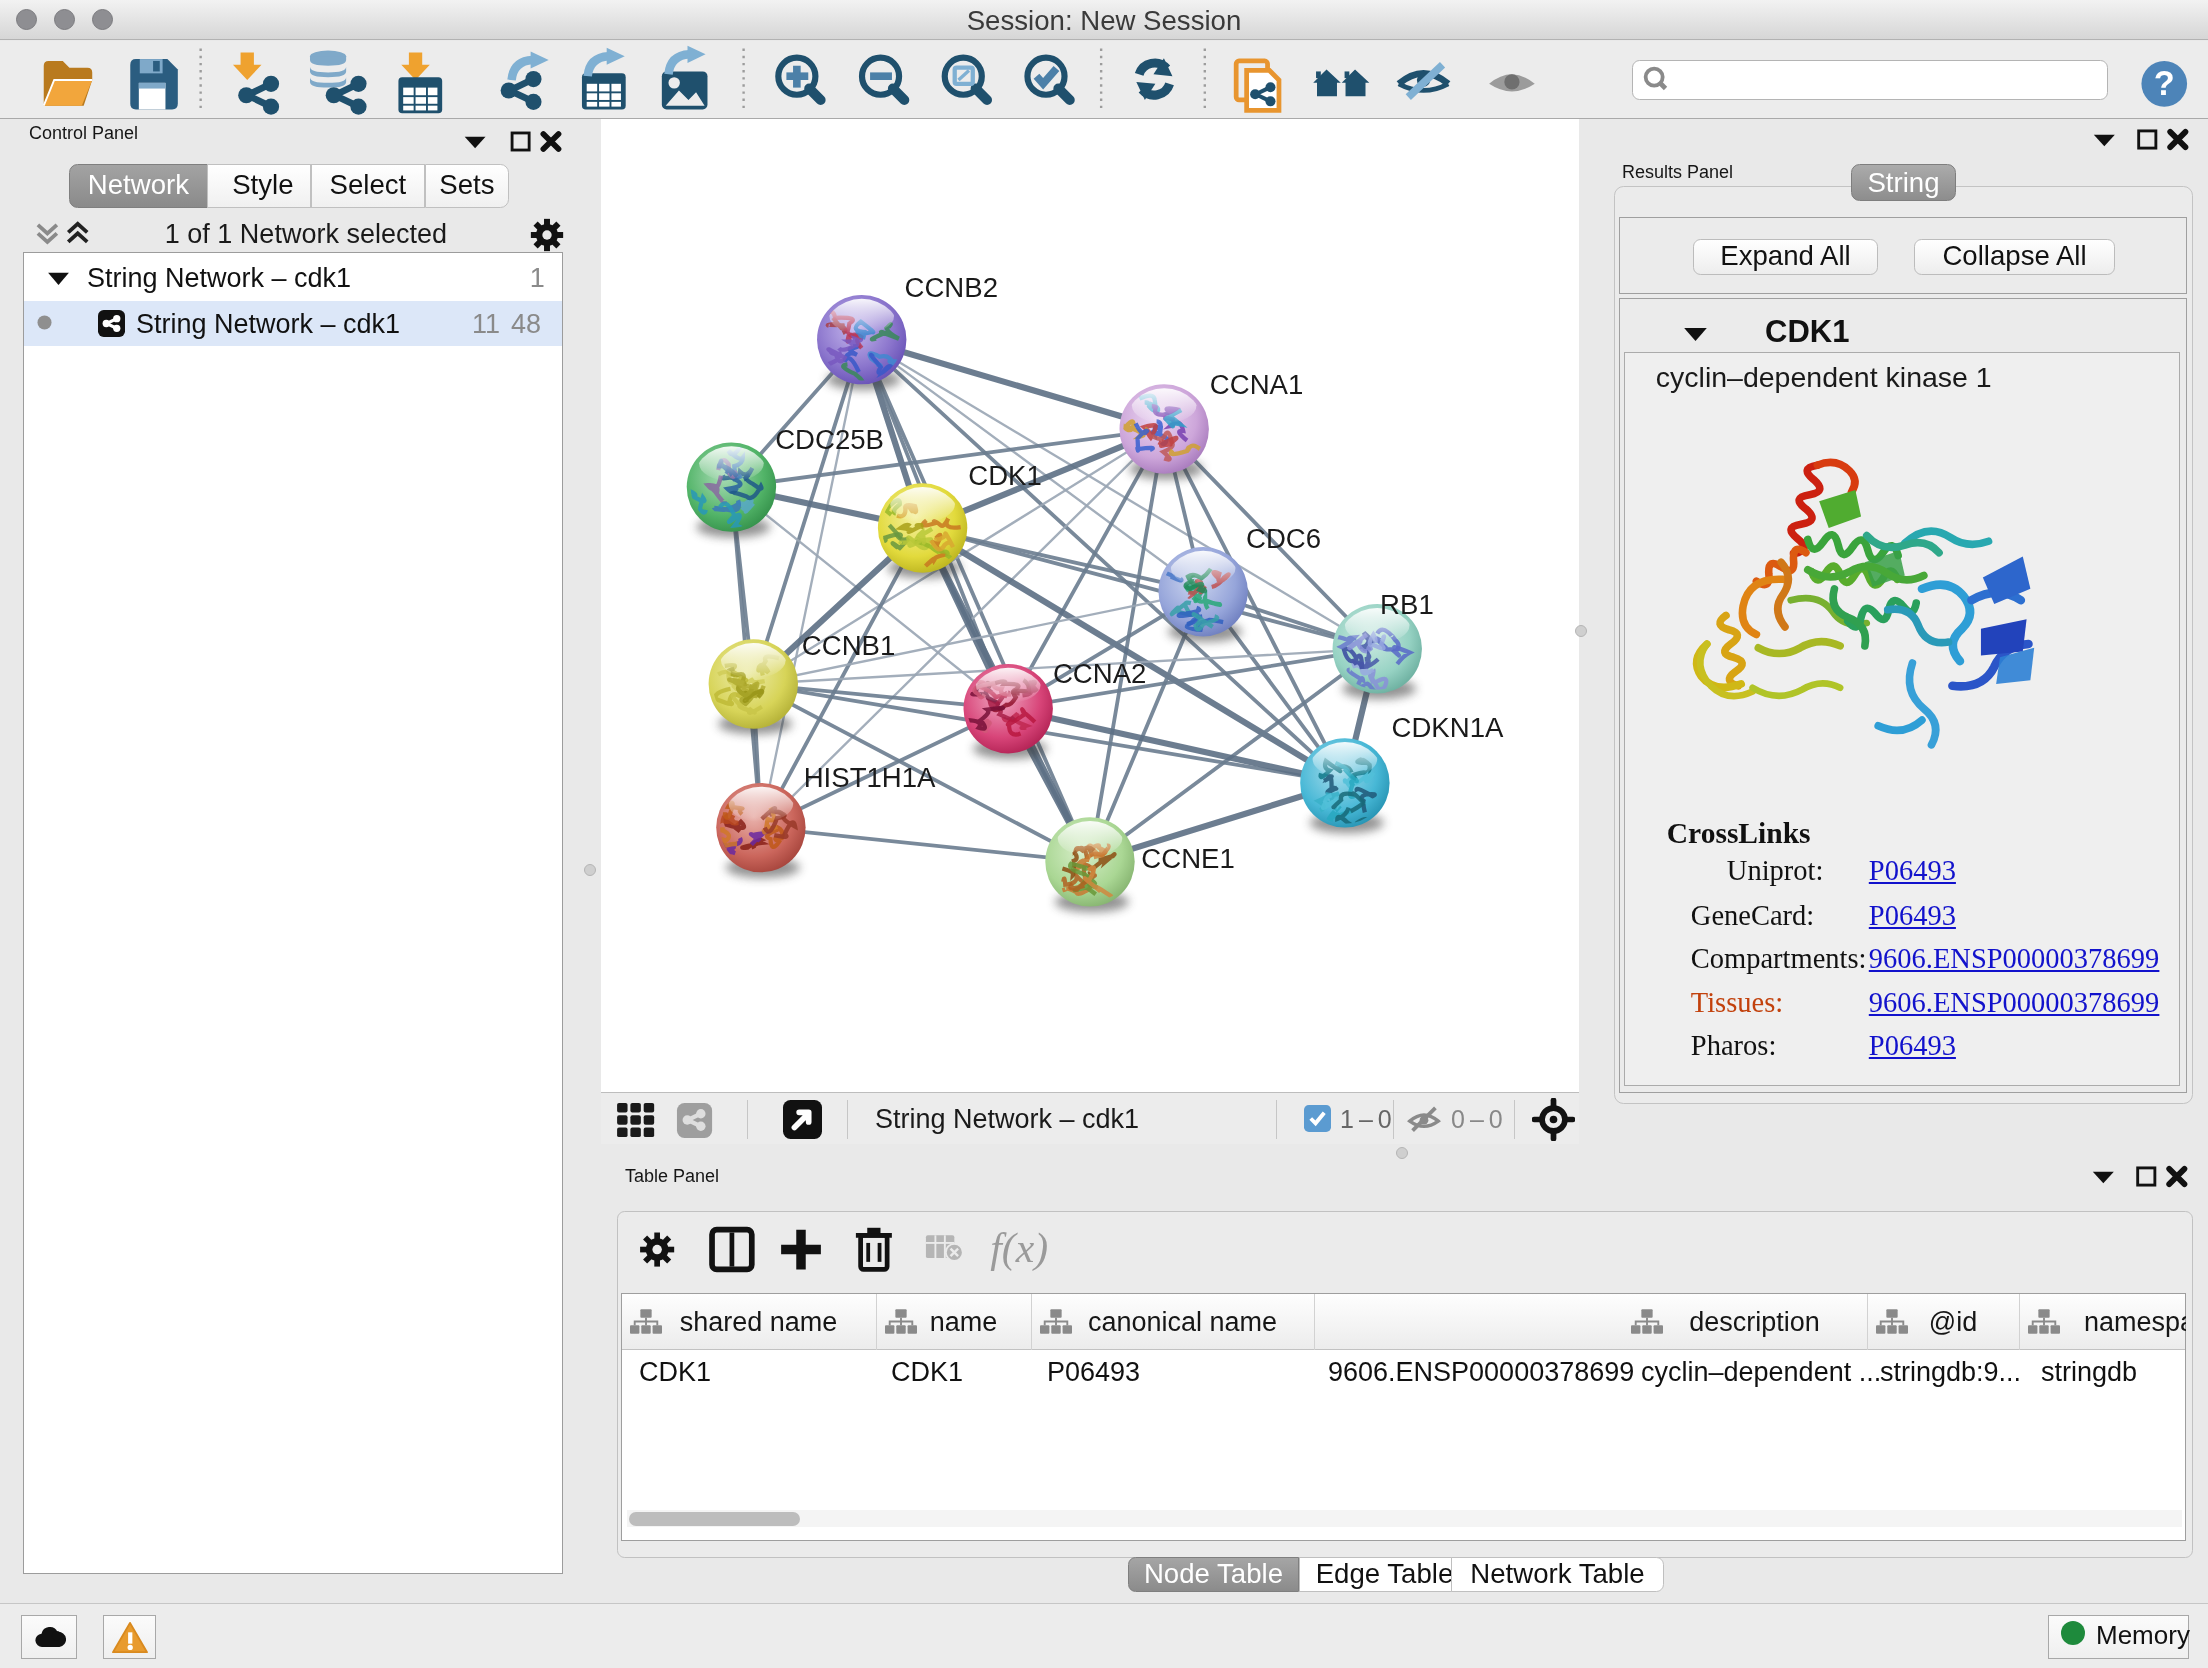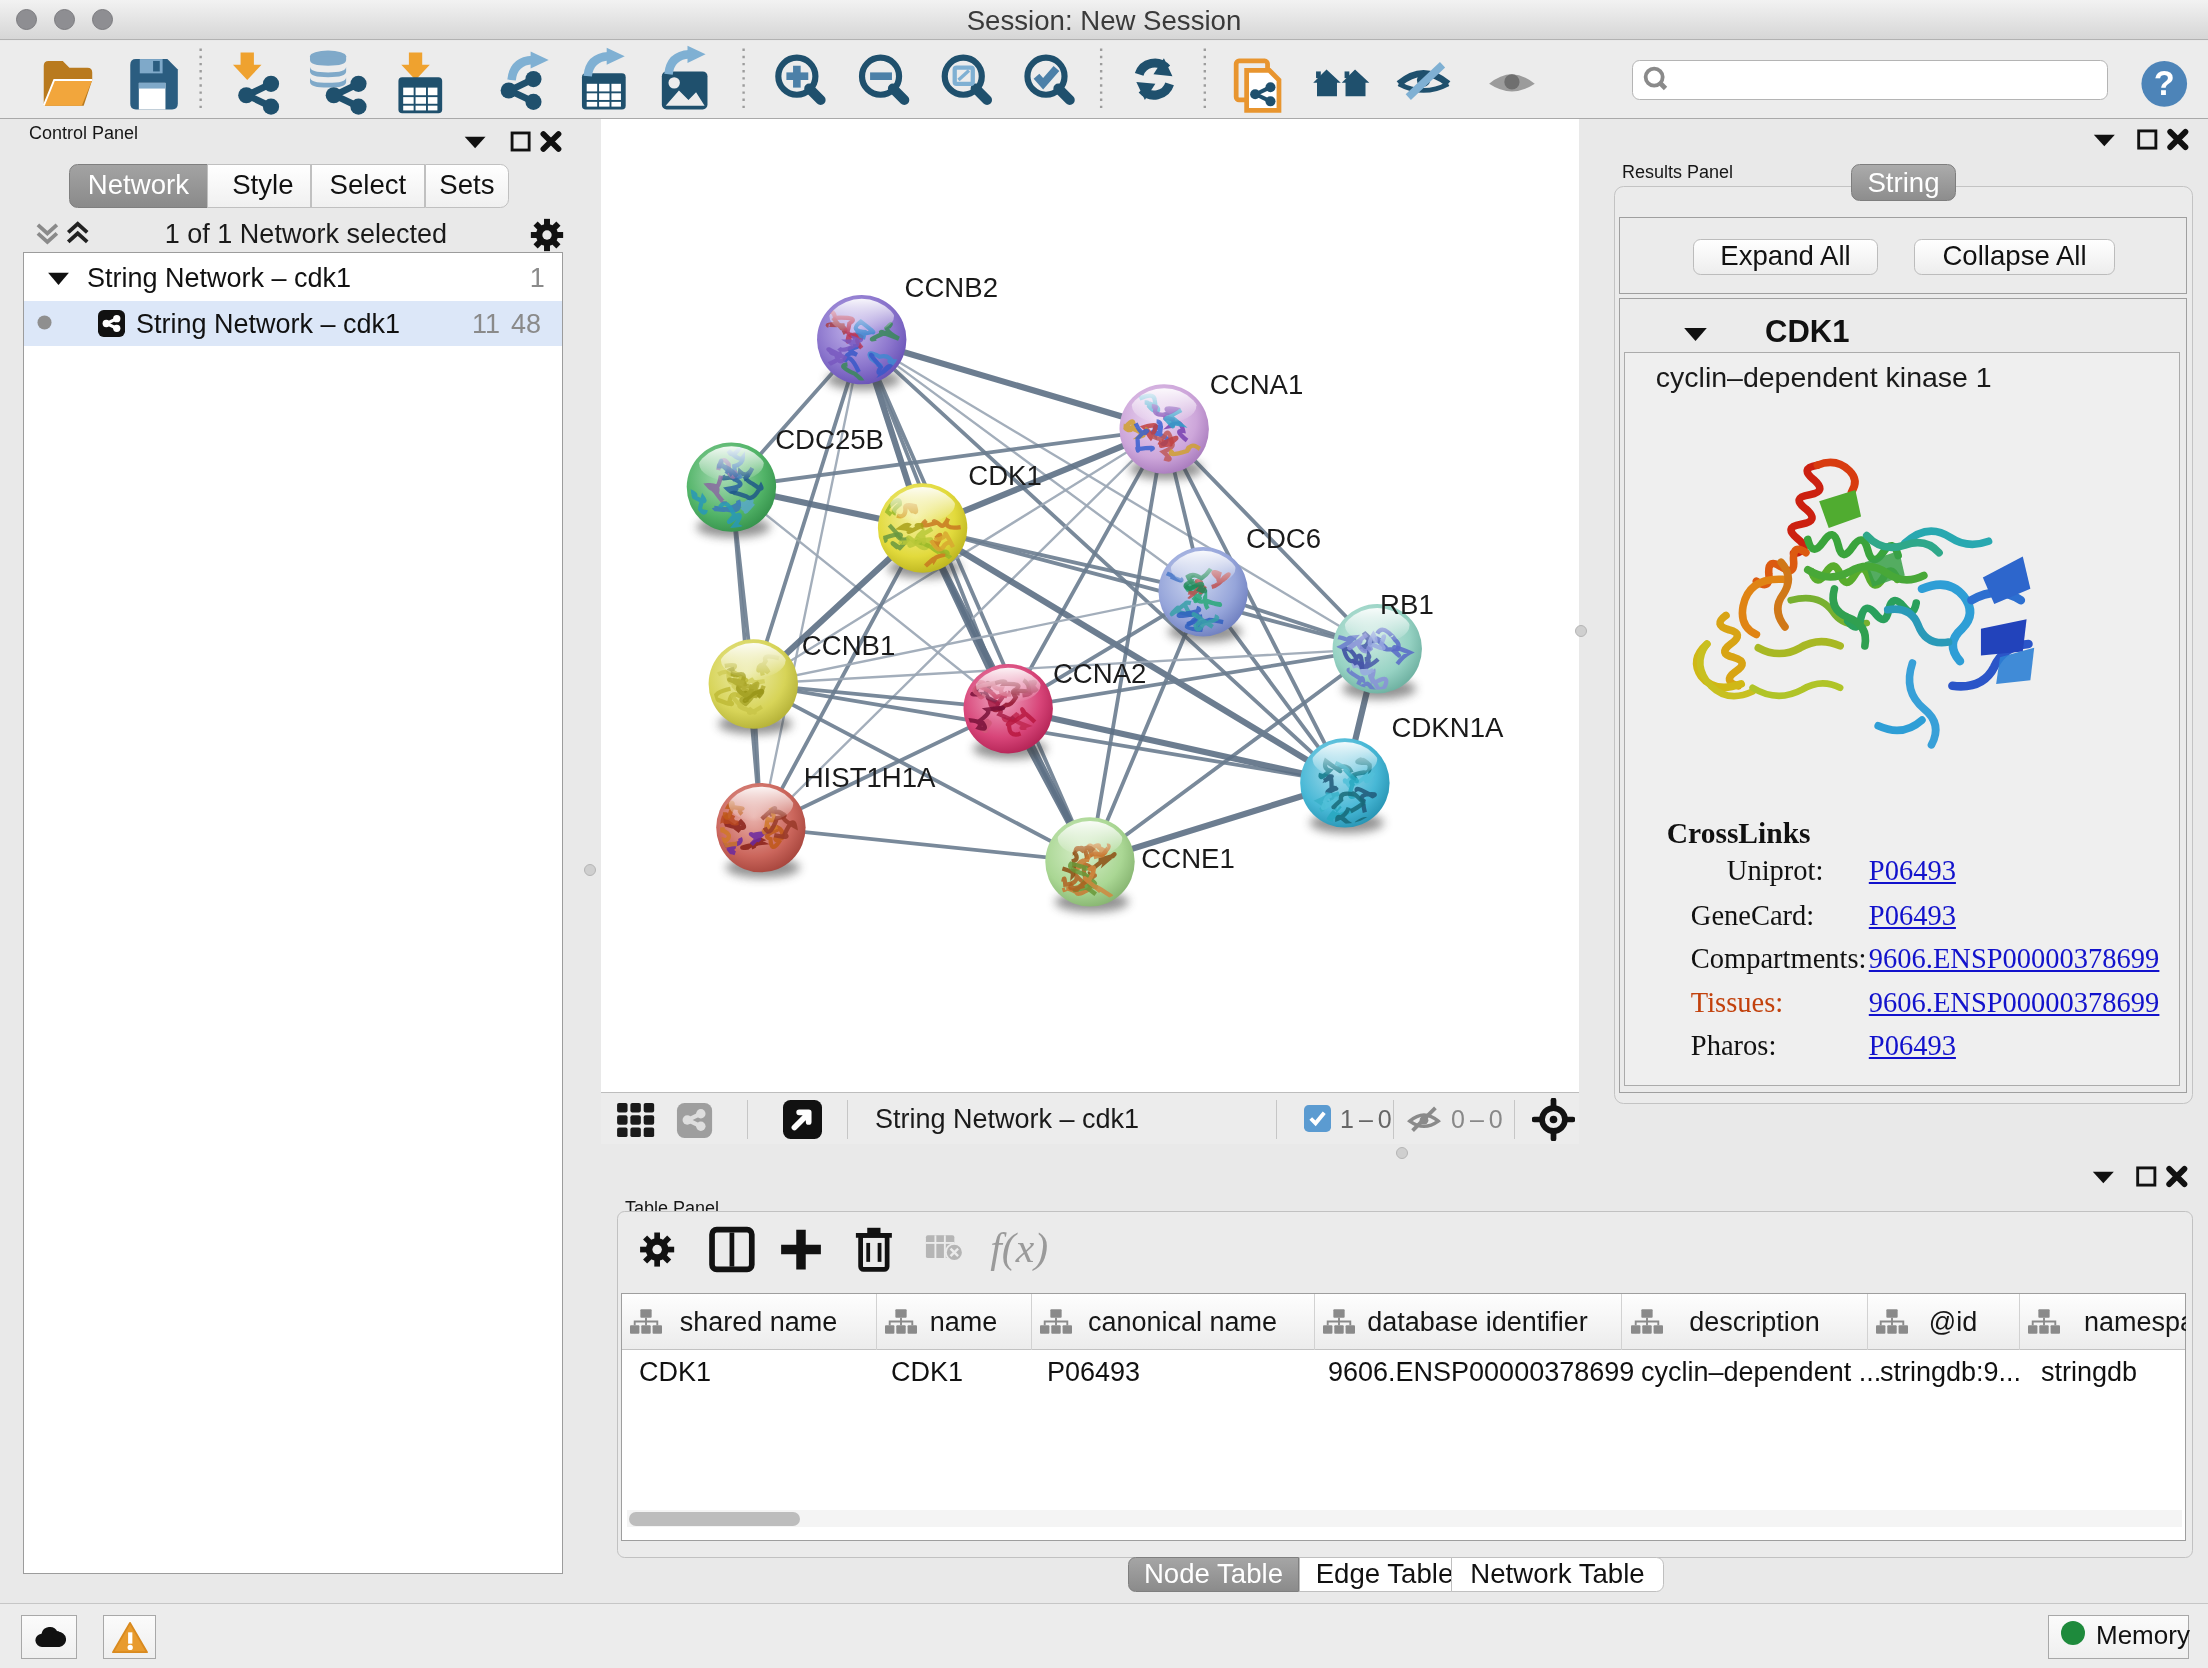--- a/index.html
+++ b/index.html
@@ -748,21 +748,21 @@
       <div class="serif lnk" style="position:absolute; left:244px; top:590px; font-size:28.5px;">9606.ENSP00000378699</div>
       <div class="serif" style="position:absolute; left:66px; top:634px; font-size:28.5px; color:#c2410c;">Tissues:</div>
       <div class="serif lnk" style="position:absolute; left:244px; top:634px; font-size:28.5px;">9606.ENSP00000378699</div>
       <div class="serif" style="position:absolute; left:66px; top:677px; font-size:28.5px; color:#111;">Pharos:</div>
       <div class="serif lnk" style="position:absolute; left:244px; top:677px; font-size:28.5px;">P06493</div>
     </div>
   </div>
 </div>
 
 <div class="abs" id="tablepanel">
-  <div class="ptitle" style="position:absolute; left:24px; top:12.4px;margin-top:32px;">Table Panel</div>
+  <div class="ptitle" style="position:absolute; left:24px; top:12.4px;">Table Panel</div>
   <svg style="position:absolute; left:1488px; top:10.5px;" width="105" height="23" viewBox="0 0 110 24">
     <polygon points="4,7 26,7 15,19" fill="#111"></polygon>
     <rect x="51" y="3" width="18" height="18" fill="none" stroke="#111" stroke-width="3"></rect>
     <path d="M84,4 L100,20 M100,4 L84,20" stroke="#111" stroke-width="6" stroke-linecap="round"></path>
   </svg>
   <div id="tp-box"></div>
   <svg style="position:absolute; left:34px; top:70px;" width="438" height="53" viewBox="0 0 460 56">
     <g transform="translate(22,27)">
         <circle r="12" fill="#111"></circle>
         <circle r="5" fill="#ebebeb"></circle>
@@ -841,34 +841,20 @@
             <rect x="11" y="0" width="12" height="9" rx="1"></rect>
             <rect x="0" y="17" width="10" height="9" rx="1"></rect>
             <rect x="12" y="17" width="10" height="9" rx="1"></rect>
             <rect x="24" y="17" width="10" height="9" rx="1"></rect>
           </g>
           <g stroke="#8a8a8a" stroke-width="2" fill="none">
             <path d="M17,9 v4 M5,17 v-4 h24 v4 M17,13 v4"></path>
           </g>
         </svg>
         <div class="lbl" style="padding-left:19px;">canonical name</div>
-      </div>
-    <div class="th" style="left:693px; width:307px;">
-        <svg style="position:absolute; left:7.6px; top:15px;" width="32" height="27" viewBox="0 0 34 28">
-          <g fill="#8a8a8a">
-            <rect x="11" y="0" width="12" height="9" rx="1"></rect>
-            <rect x="0" y="17" width="10" height="9" rx="1"></rect>
-            <rect x="12" y="17" width="10" height="9" rx="1"></rect>
-            <rect x="24" y="17" width="10" height="9" rx="1"></rect>
-          </g>
-          <g stroke="#8a8a8a" stroke-width="2" fill="none">
-            <path d="M17,9 v4 M5,17 v-4 h24 v4 M17,13 v4"></path>
-          </g>
-        </svg>
-        <div class="lbl" style="padding-left:19px;">database identifier</div>
       </div>
     <div class="th" style="left:1001px; width:245px;">
         <svg style="position:absolute; left:7.6px; top:15px;" width="32" height="27" viewBox="0 0 34 28">
           <g fill="#8a8a8a">
             <rect x="11" y="0" width="12" height="9" rx="1"></rect>
             <rect x="0" y="17" width="10" height="9" rx="1"></rect>
             <rect x="12" y="17" width="10" height="9" rx="1"></rect>
             <rect x="24" y="17" width="10" height="9" rx="1"></rect>
           </g>
           <g stroke="#8a8a8a" stroke-width="2" fill="none">

